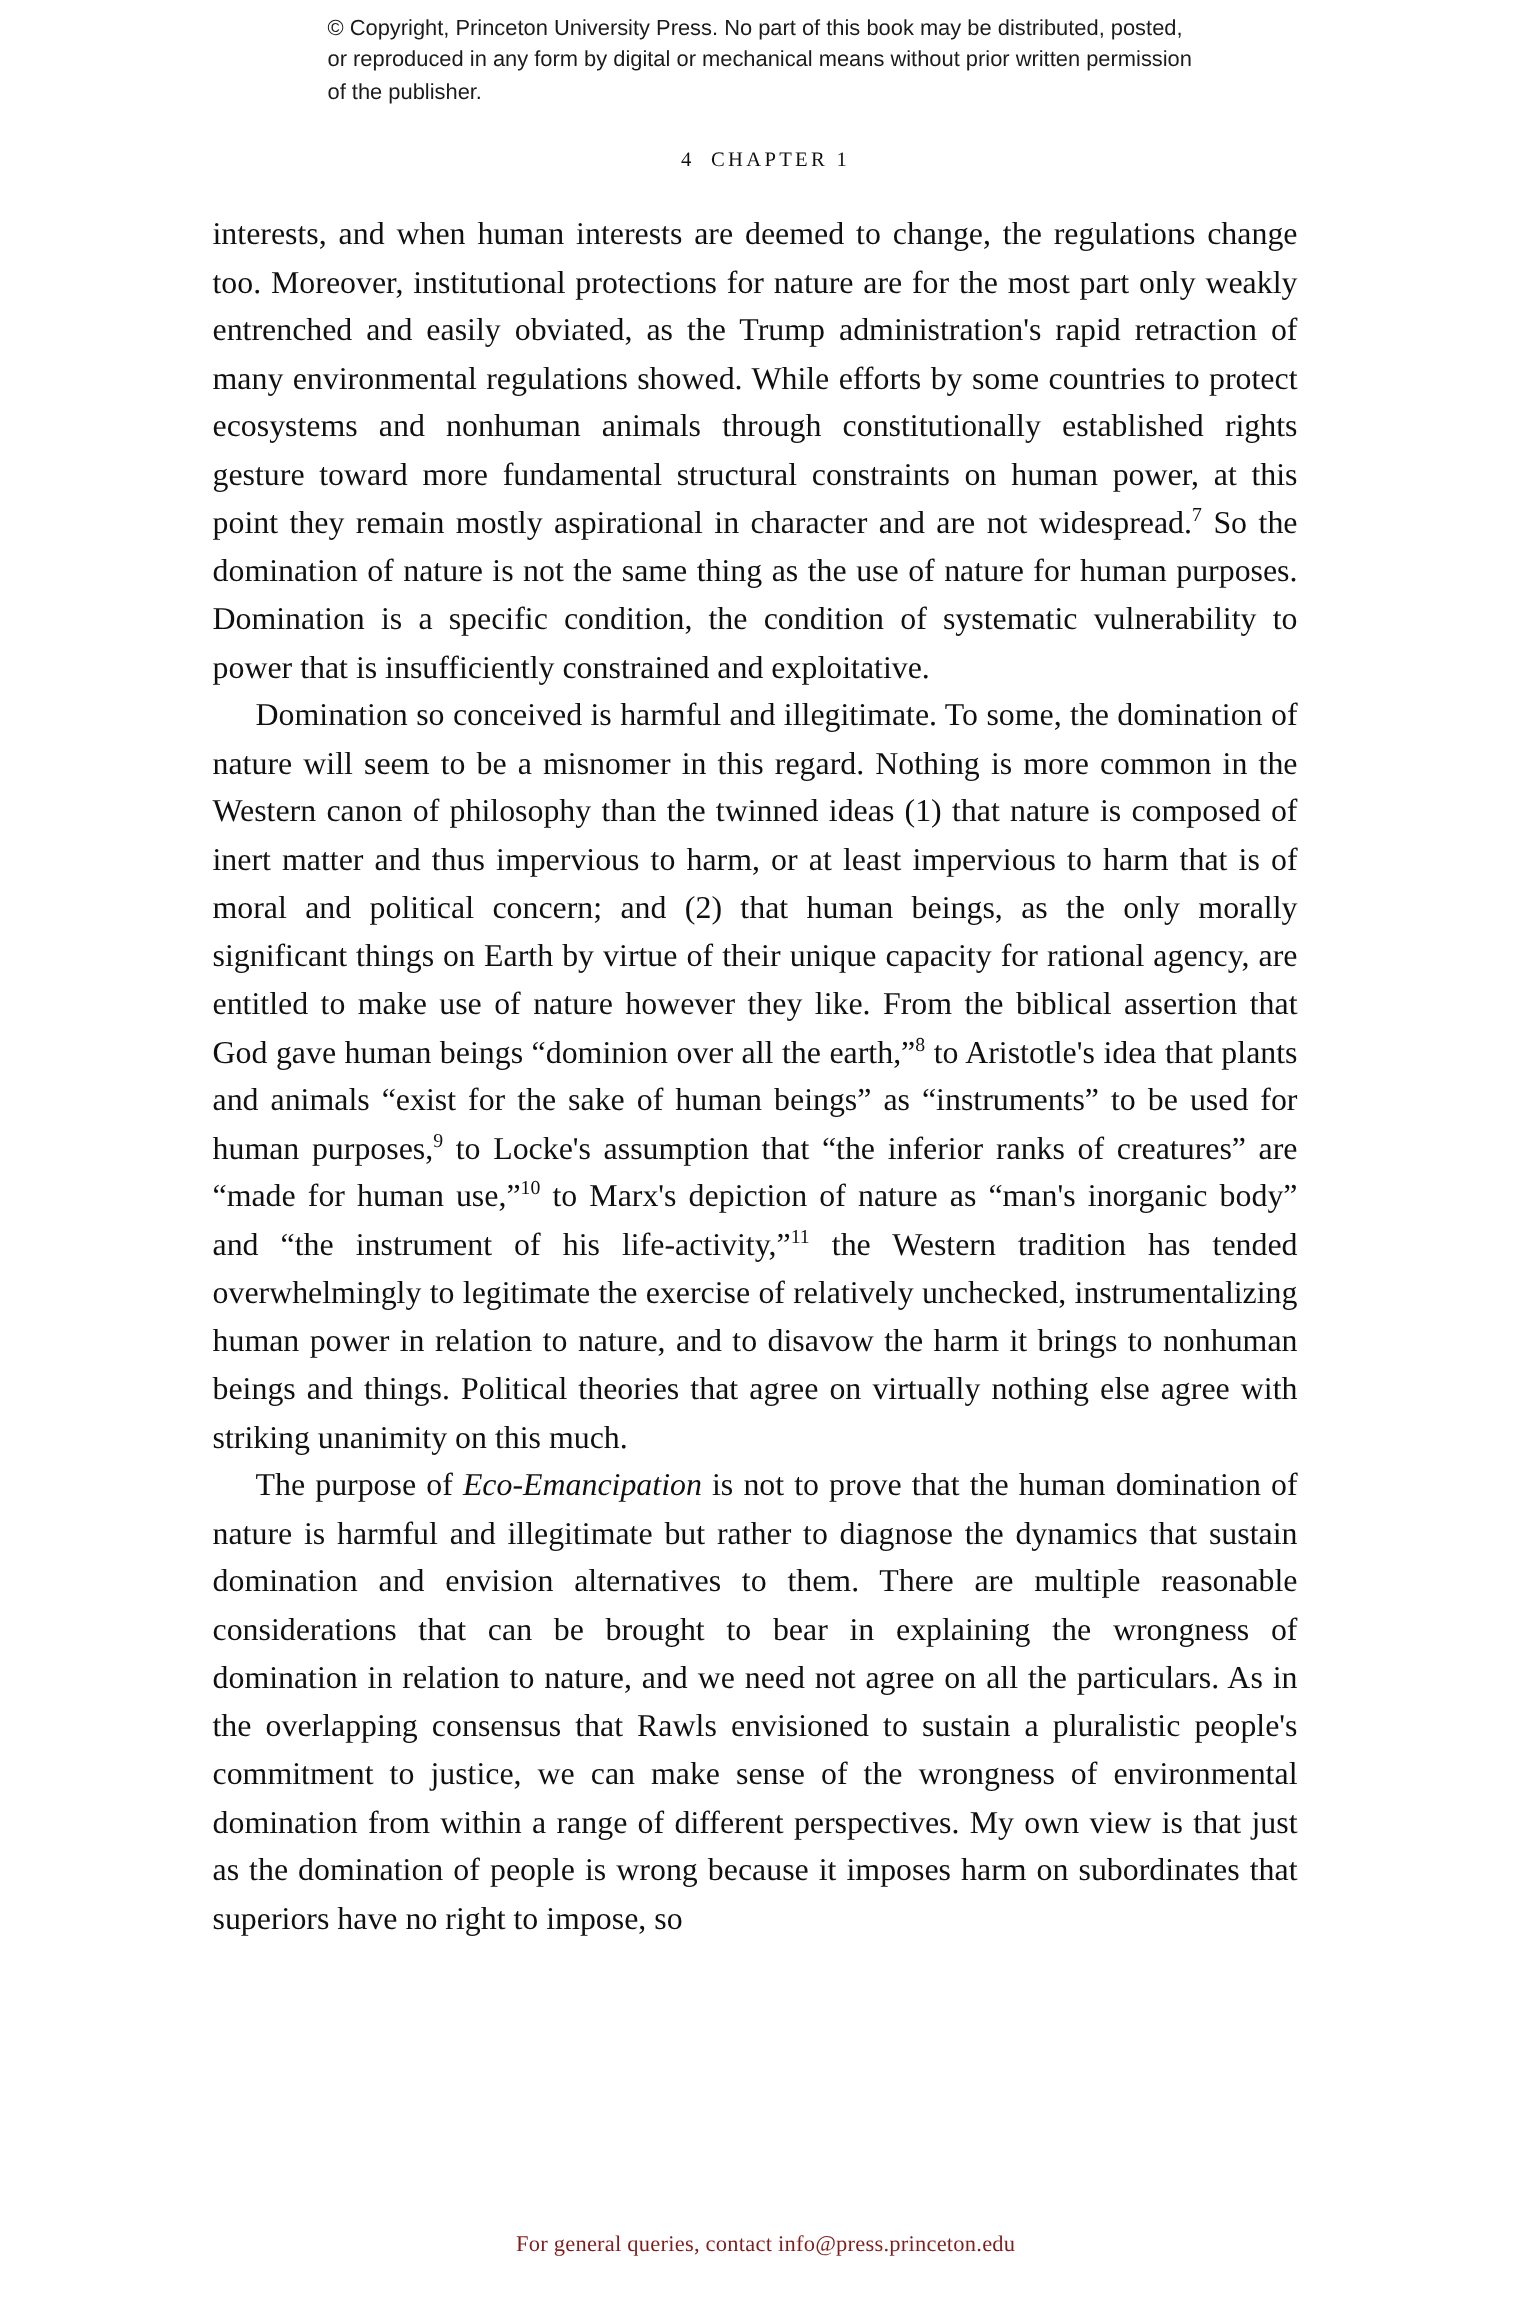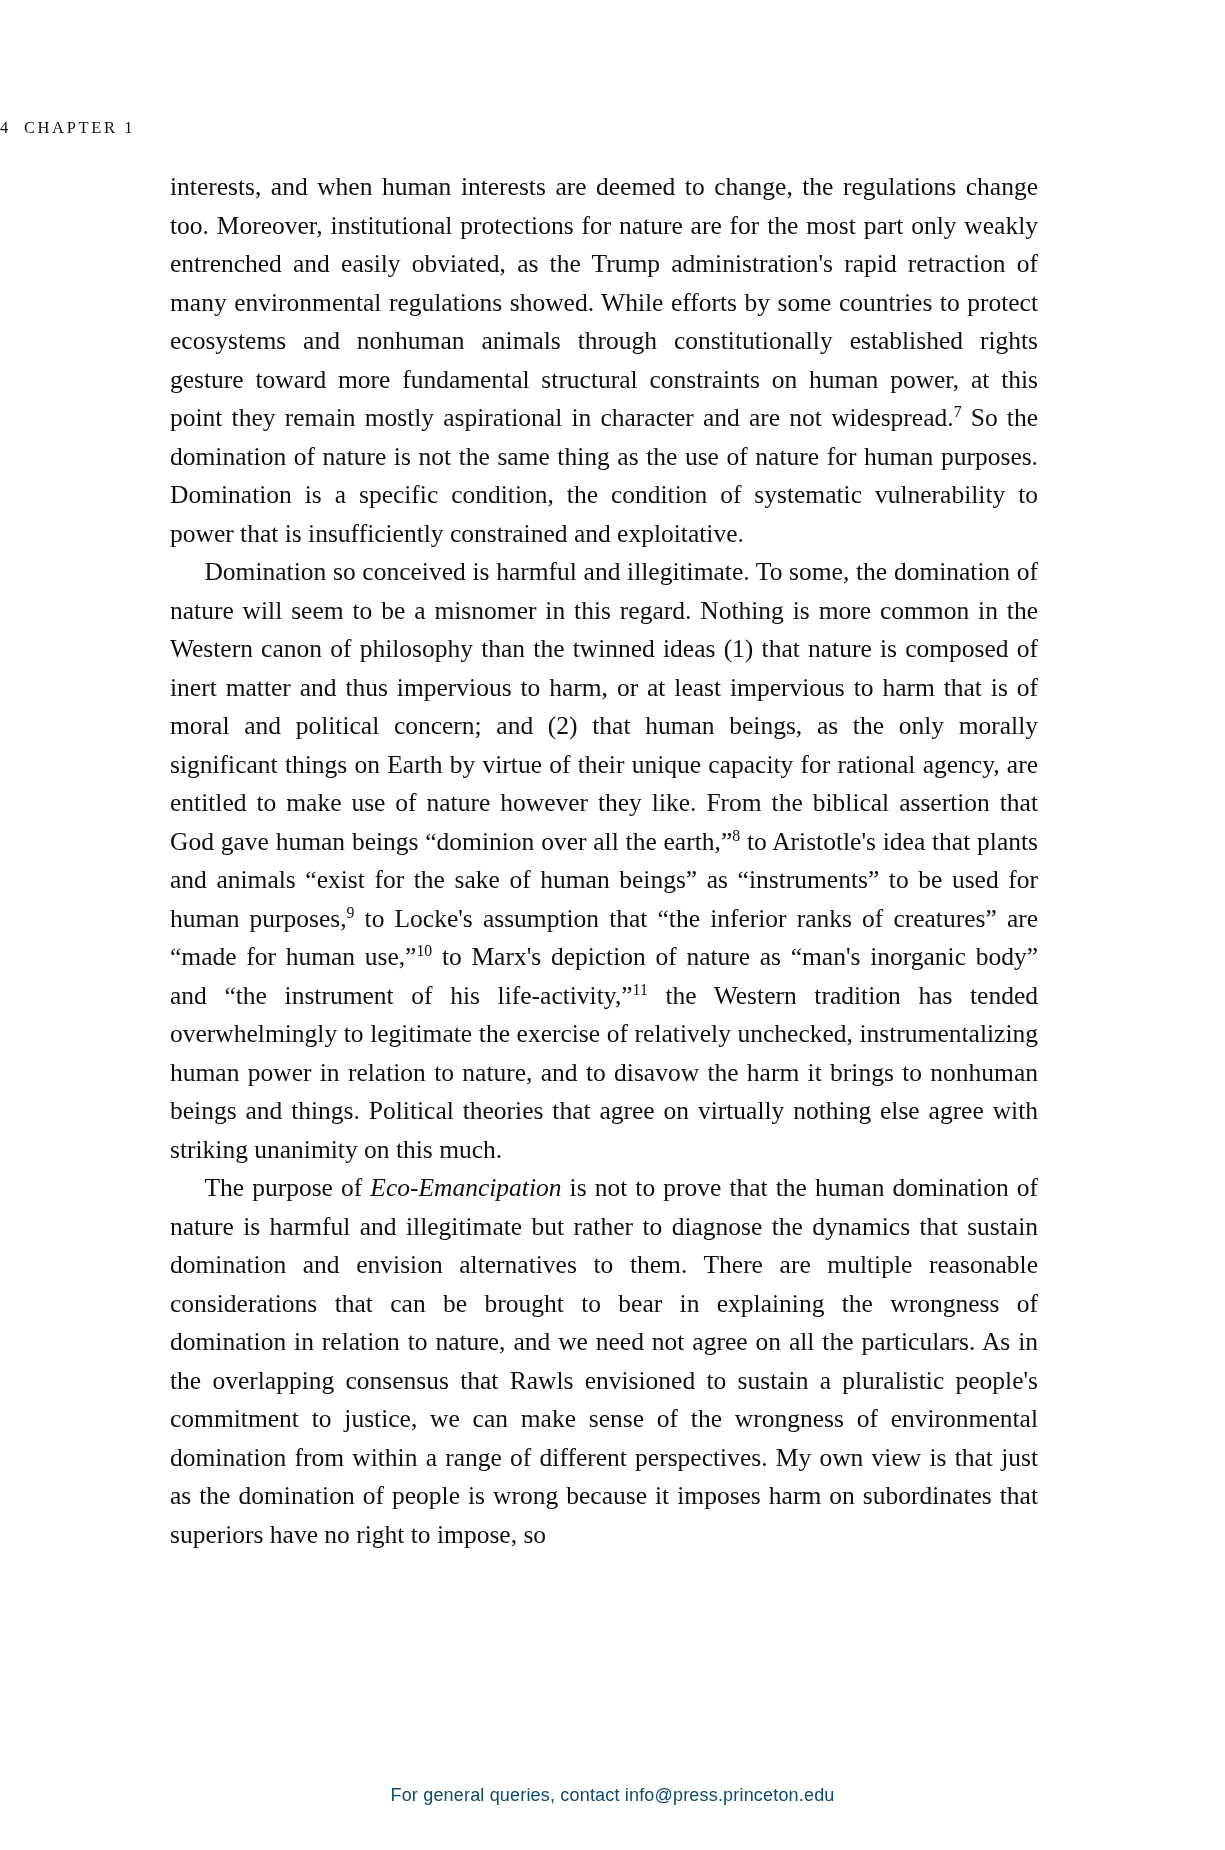--- a/index.html
+++ b/index.html
@@ -27,21 +27,21 @@
     font-size: 17.5px;
     line-height: 1.45;
     color: #1a1a1a;
     text-align: left;
   }
   .running-head {
     position: absolute;
     top: 118px;
     left: 0;
     width: 1225px;
-    text-align: left;
+    text-align: center;
     font-family: "Liberation Serif", serif;
     font-size: 16.5px;
     letter-spacing: 0.16em;
     color: #101010;
   }
   .running-head .folio {
     letter-spacing: 0.05em;
     margin-right: 0.9em;
   }
   .body-col {
@@ -67,31 +67,32 @@
     vertical-align: super;
     line-height: 0;
   }
   em { font-style: italic; }
   .footer {
     position: absolute;
     bottom: 44px;
     left: 0;
     width: 1225px;
     text-align: center;
-    font-family: Liberation Sans, sans-serif;
+    font-family: Liberation Serif, serif;
     font-size: 18px;
     letter-spacing: 0.01em;
-    color: #0c4a6e;
+    color: #7f1d1d;
   }
 </style>
 </head>
 <body>
 
 <div class="page">
 
+  <div class="copyright">© Copyright, Princeton University Press. No part of this book may be distributed, posted, or reproduced in any form by digital or mechanical means without prior written permission of the publisher.</div>
 
   <div class="running-head">
     <span class="folio">4</span><span>CHAPTER 1</span>
   </div>
 
   <div class="body-col">
     <p class="para">interests, and when human interests are deemed to change, the regulations change too. Moreover, institutional protections for nature are for the most part only weakly entrenched and easily obviated, as the Trump administration's rapid retraction of many environmental regulations showed. While efforts by some countries to protect ecosystems and nonhuman animals through con­stitutionally established rights gesture toward more fundamental structural constraints on human power, at this point they remain mostly aspirational in character and are not widespread.<sup>7</sup> So the domination of nature is not the same thing as the use of nature for human purposes. Domination is a specific condition, the condition of systematic vulnerability to power that is insuffi­ciently constrained and exploitative.</p>
     <p class="para indent">Domination so conceived is harmful and illegitimate. To some, the domina­tion of nature will seem to be a misnomer in this regard. Nothing is more common in the Western canon of philosophy than the twinned ideas (1) that nature is composed of inert matter and thus impervious to harm, or at least impervious to harm that is of moral and political concern; and (2) that human beings, as the only morally significant things on Earth by virtue of their unique capacity for rational agency, are entitled to make use of nature however they like. From the biblical assertion that God gave human beings “dominion over all the earth,”<sup>8</sup> to Aristotle's idea that plants and animals “exist for the sake of human beings” as “instruments” to be used for human purposes,<sup>9</sup> to Locke's assumption that “the inferior ranks of creatures” are “made for human use,”<sup>10</sup> to Marx's depiction of nature as “man's inorganic body” and “the instrument of his life-activity,”<sup>11</sup> the Western tradition has tended overwhelmingly to le­gitimate the exercise of relatively unchecked, instrumentalizing human power in relation to nature, and to disavow the harm it brings to nonhuman beings and things. Political theories that agree on virtually nothing else agree with striking unanimity on this much.</p>
     <p class="para indent">The purpose of <em>Eco-Emancipation</em> is not to prove that the human domination of nature is harmful and illegitimate but rather to diagnose the dynamics that sustain domination and envision alternatives to them. There are multiple rea­sonable considerations that can be brought to bear in explaining the wrong­ness of domination in relation to nature, and we need not agree on all the particulars. As in the overlapping consensus that Rawls envisioned to sustain a pluralistic people's commitment to justice, we can make sense of the wrong­ness of environmental domination from within a range of different perspec­tives. My own view is that just as the domination of people is wrong because it imposes harm on subordinates that superiors have no right to impose, so</p>
   </div>

